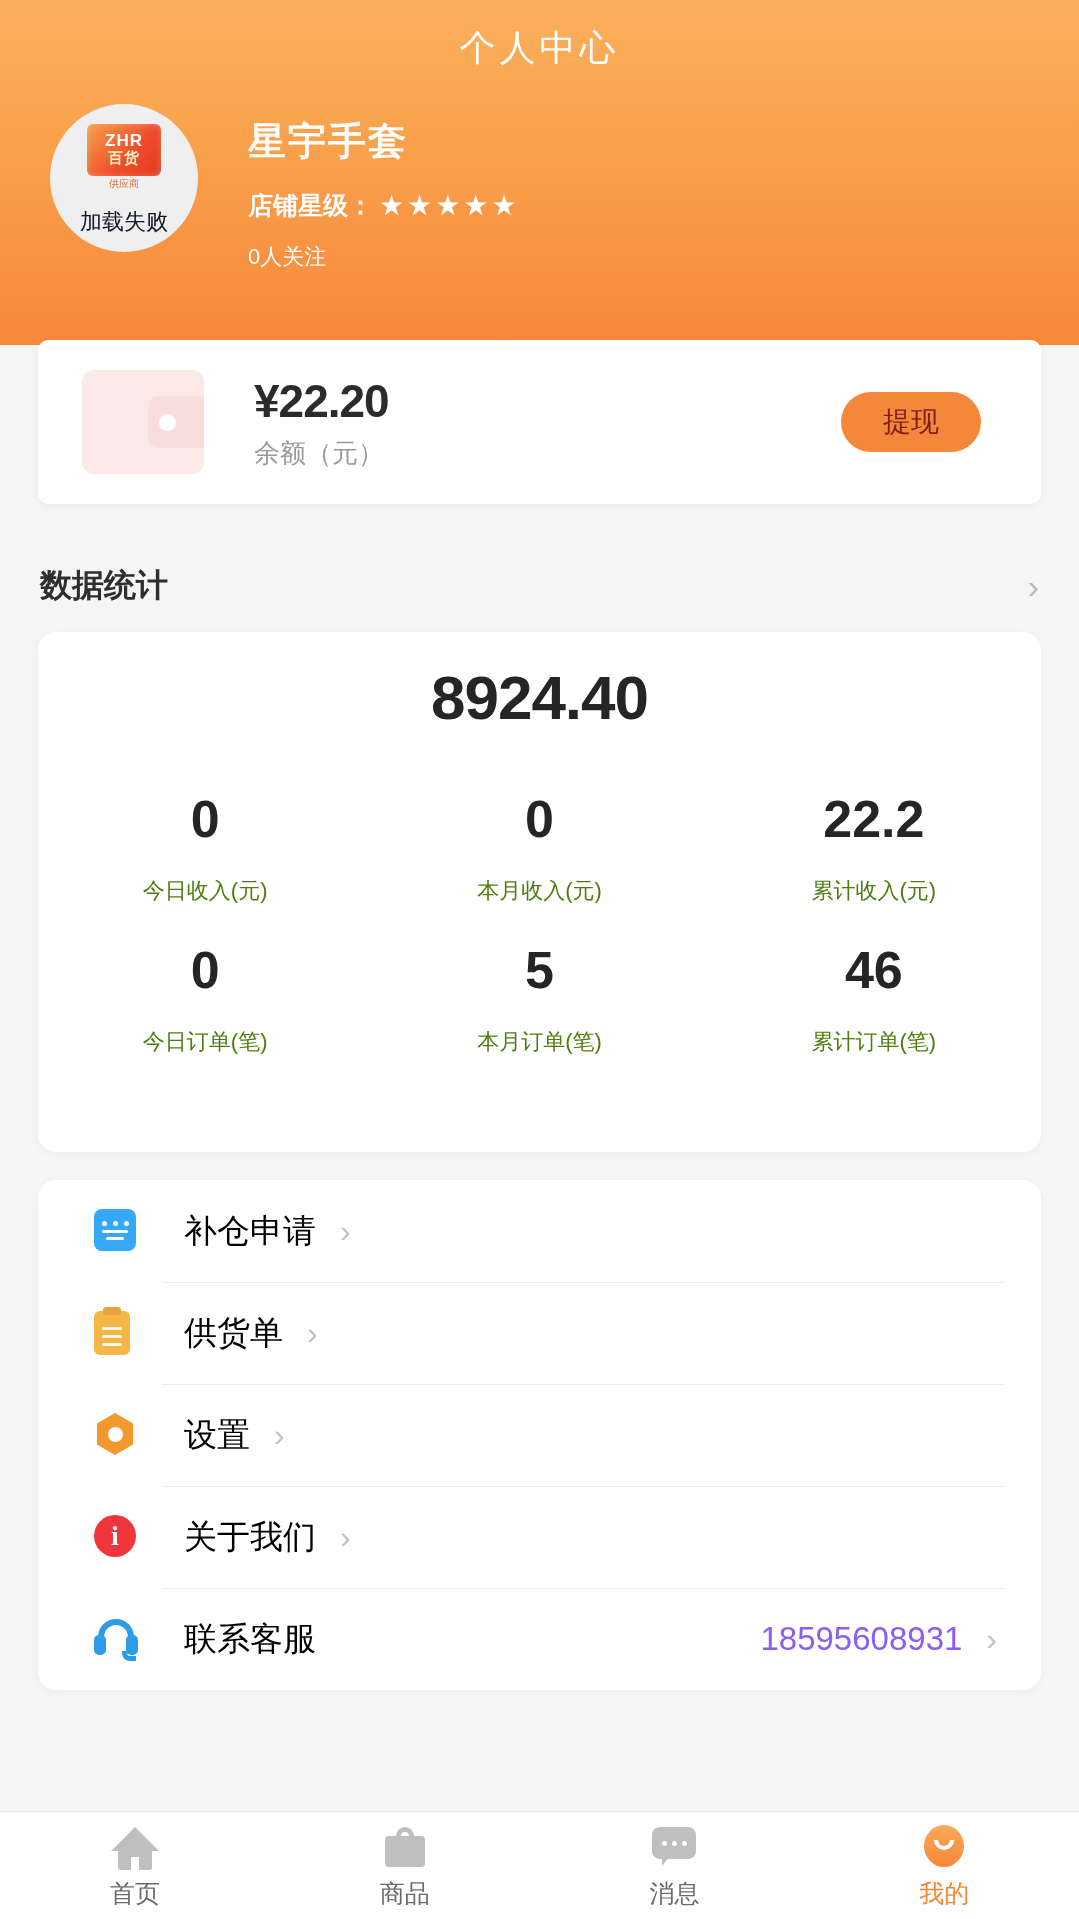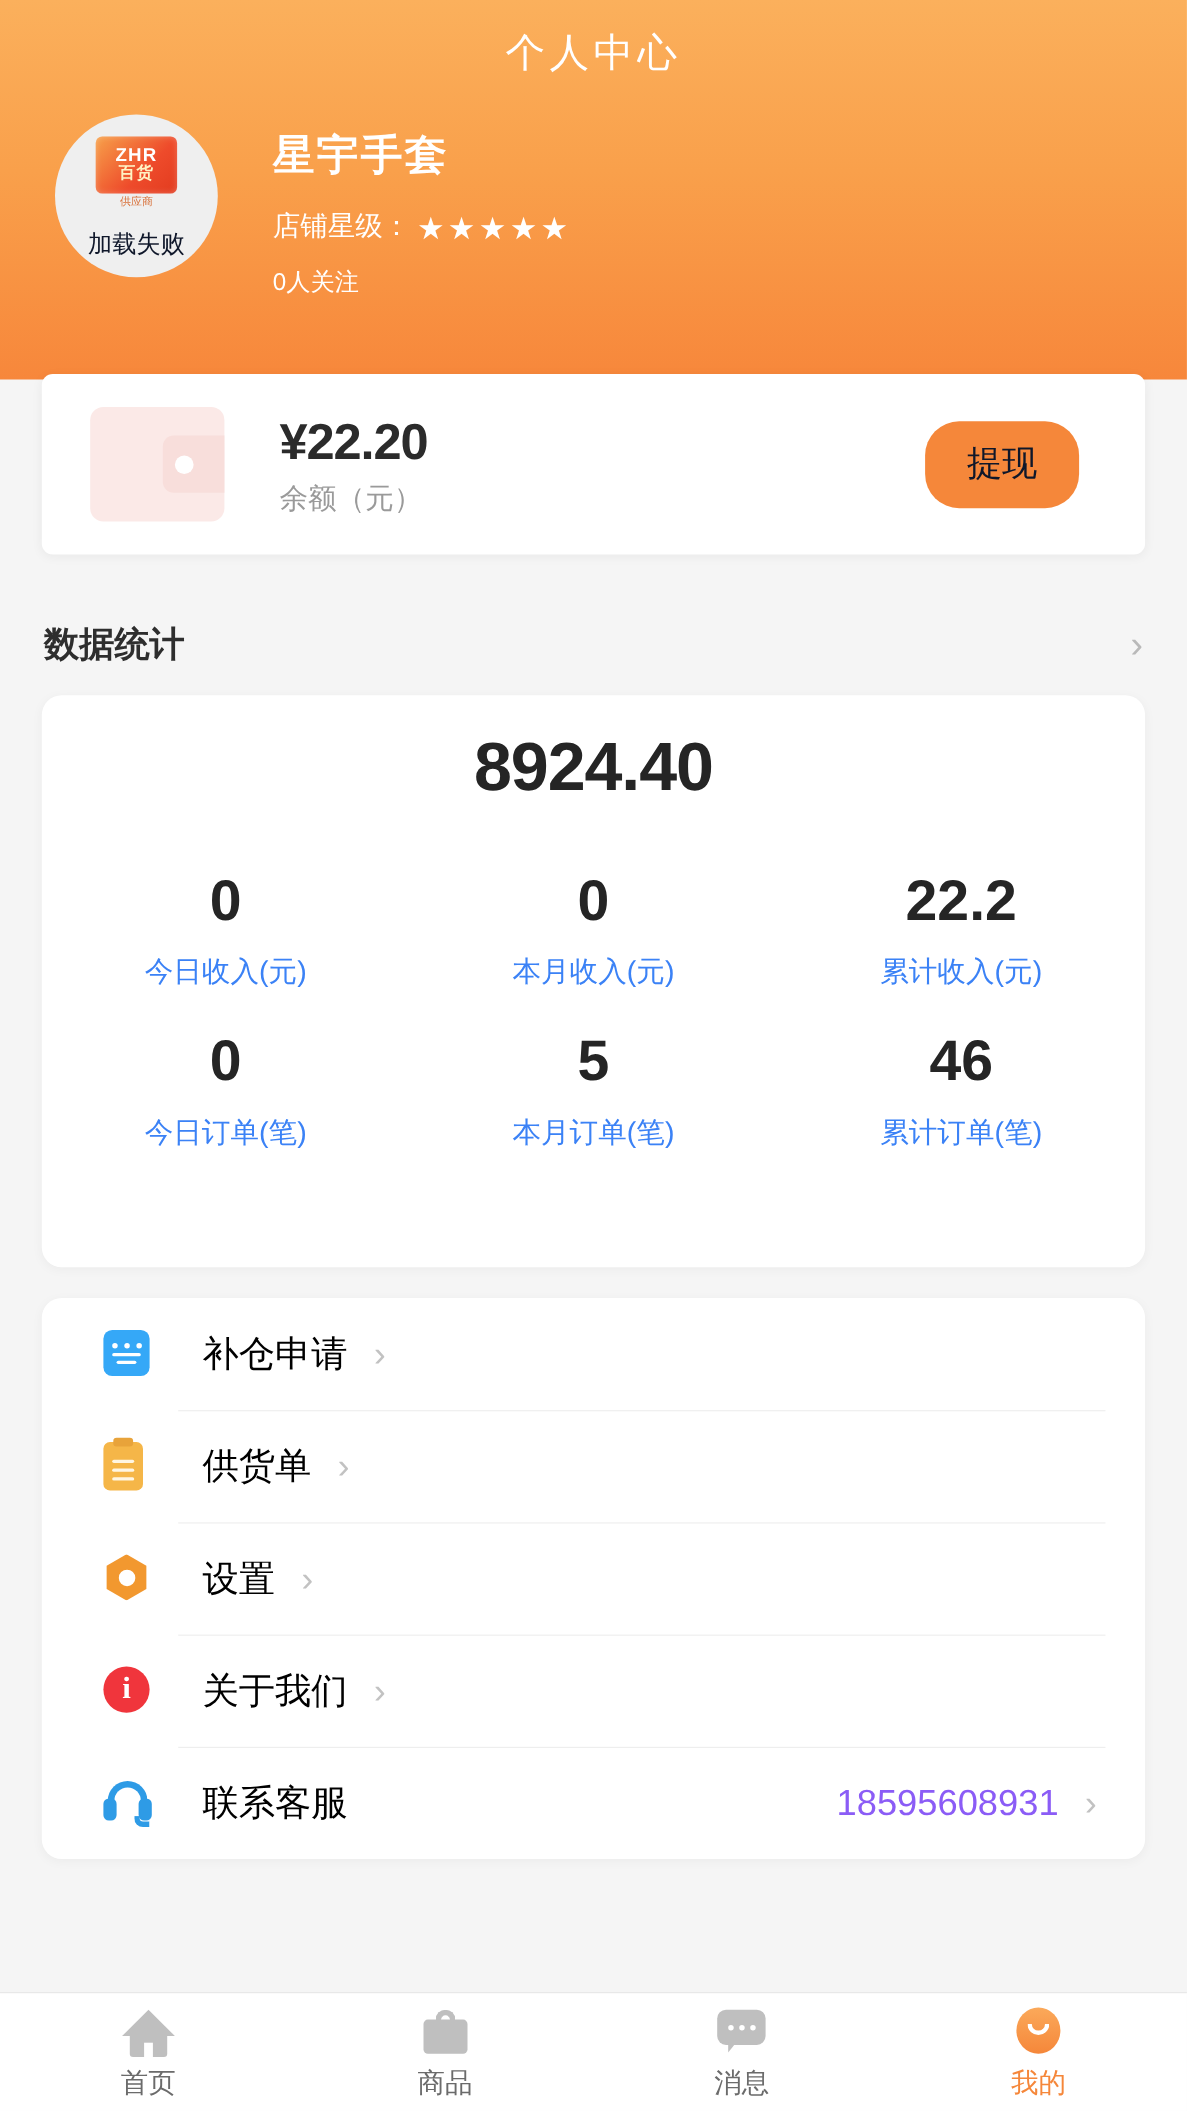--- a/index.html
+++ b/index.html
@@ -39,21 +39,21 @@
     font-size:15px; font-weight:bold; color:#FFF3C4; line-height:1.1;
     margin-top:1px; letter-spacing:1px;
   }
   .avatar-supplier { font-size:10px; color:#D8713A; margin-top:3px; line-height:1; }
   .avatar-fail {
     font-size:22px; color:#0f172a; margin-top:22px; line-height:1;
   }
   .shop-info { position:absolute; left:248px; top:116px; color:#FFFFFF; }
   .shop-name { font-size:38px; font-weight:bold; letter-spacing:2px; }
   .shop-stars-row {
-    display:flex; align-items:flex-end; margin-top:22px; font-size:25px;
+    display:flex; align-items:center; margin-top:22px; font-size:25px;font-weight:bold;
   }
   .stars { margin-left:6px; letter-spacing:3px; font-size:28px; line-height:1; }
   .shop-follow { margin-top:20px; font-size:22px; }
 
   
   .wallet-card {
     position:absolute; left:38px; top:340px; width:1003px; height:164px;
     background:#FFFFFF; border-radius:10px;
     box-shadow:0 2px 10px rgba(0,0,0,.05);
     display:flex; align-items:center;gap:24px;
@@ -67,23 +67,23 @@
     background:#F8DEDB; border-radius:10px 0 0 10px;
   }
   .wallet-icon .dot {
     position:absolute; right:28px; top:44px; width:17px; height:17px;
     border-radius:50%; background:#FFFFFF;
   }
   .wallet-text { margin-left:26px; }
   .wallet-amount { font-size:46px; font-weight:bold; color:#2B2B2B; letter-spacing:-1px; }
   .wallet-label { font-size:26px; color:#9A9A9A; margin-top:8px; }
   .withdraw-btn {
-    margin-left:auto; margin-right:60px; width:140px; height:79px;
-    background:#F5873A; border-radius:31px; color:#0f172a;
-    font-size:32px; display:flex; align-items:center; justify-content:center;
+    margin-left:auto; margin-right:60px; width:140px; height:60px;
+    background:#F5873A; border-radius:31px; color:#7f1d1d;
+    font-size:28px; display:flex; align-items:center; justify-content:center;
     border:none; cursor:pointer;
   }
 
   
   .section-head {
     position:absolute; left:0; top:555px; width:1079px; height:62px;
     display:flex; align-items:center; padding:0 40px;
   }
   .section-title { font-size:32px; font-weight:bold; color:#2E2E2E; }
   .section-chev { margin-left:auto; color:#B9B9B9; font-size:34px; line-height:1; }
@@ -93,21 +93,21 @@
     position:absolute; left:38px; top:632px; width:1003px; height:520px;
     background:#FFFFFF; border-radius:18px;
     box-shadow:0 2px 10px rgba(0,0,0,.04);
   }
   .stats-total { text-align:center; padding-top:30px; }
   .stats-total-value { font-size:62px; font-weight:bold; color:#252525; letter-spacing:-1px; }
   .stats-total-label { font-size:27px; color:#8C8C8C; margin-top:22px; }
   .stats-grid { display:grid; grid-template-columns:repeat(3,1fr); margin-top:44px; }
   .stat-cell { text-align:center; padding:14px 0 22px; }
   .stat-value { font-size:52px; font-weight:bold; color:#252525; line-height:1.1; }
-  .stat-label { font-size:26px; color:#3b82f6; margin-top:18px; }
+  .stat-label { font-size:22px; color:#4d7c0f; margin-top:28px; }
 
   
   .menu-card {
     position:absolute; left:38px; top:1180px; width:1003px; height:510px;
     background:#FFFFFF; border-radius:18px; overflow:hidden;
     box-shadow:0 2px 10px rgba(0,0,0,.04);
   }
   .menu-row {
     position:relative; height:102px; display:flex; align-items:center;
     padding:0 44px 0 56px; cursor:pointer;

